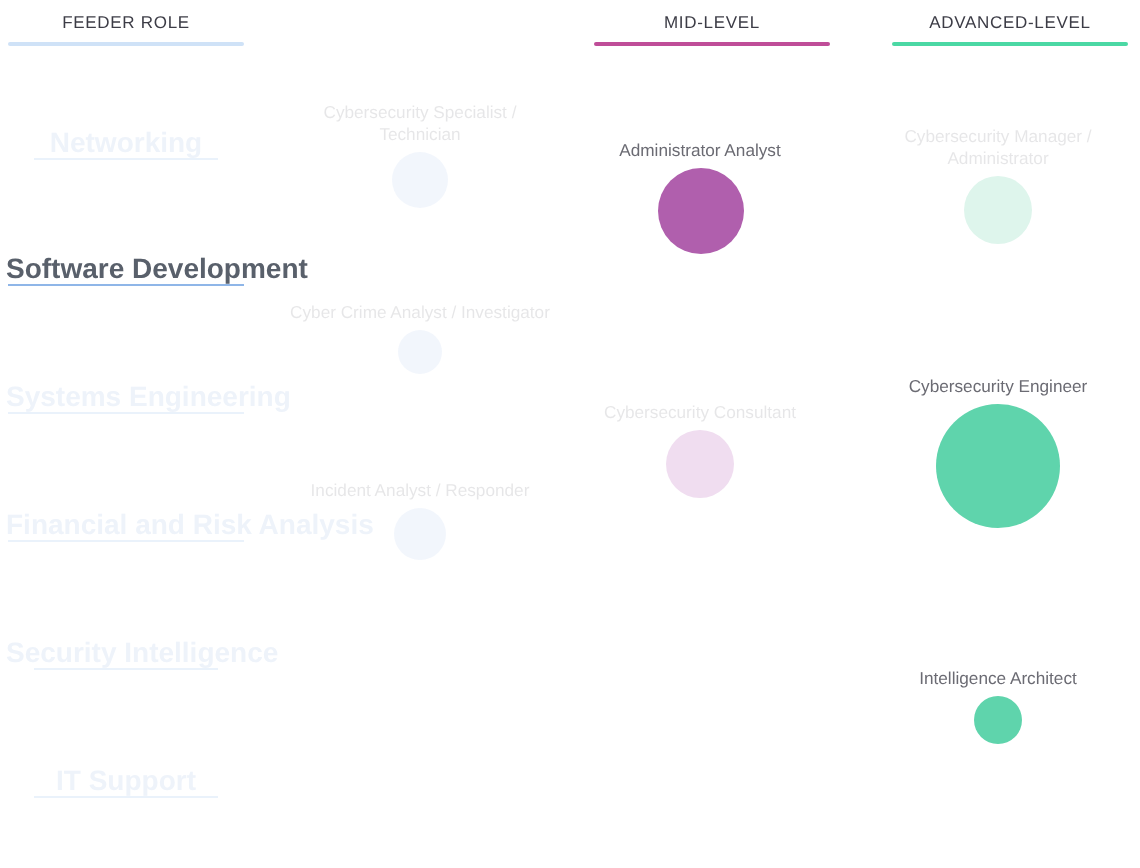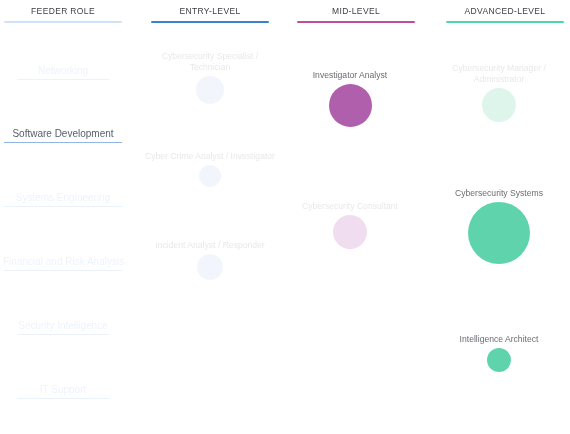--- a/index.html
+++ b/index.html
@@ -53,24 +53,25 @@
 
   
   .feeder-item {
     position: absolute;
     left: 3px;
     width: 120px;
     text-align: center;
   }
   .feeder-item .feeder-label {
     display: block;
-    font-size: 10px;
+    font-size: 14px;
     line-height: 12px;
     white-space: nowrap;
     color: #eef3fa;
+    font-weight: bold;
   }
   .feeder-item .feeder-rule {
     display: block;
     margin: 2px auto 0 auto;
     height: 1px;
     width: 92px;
     background: #eaf2fb;
   }
   .feeder-item.active .feeder-label {
     color: #59606b;
@@ -102,24 +103,20 @@
   .node.faded .bubble { opacity: 0.28; }
 </style>
 </head>
 <body>
 
 <div id="board">
 
   <div class="col-head c0">
     <span class="head-label">FEEDER ROLE</span>
     <span class="head-rule" style="background:#cfe2f7"></span>
-  </div>
-  <div class="col-head c1">
-    <span class="head-label">ENTRY-LEVEL</span>
-    <span class="head-rule" style="background:#3b7fd4"></span>
   </div>
   <div class="col-head c2">
     <span class="head-label">MID-LEVEL</span>
     <span class="head-rule" style="background:#bf4d98"></span>
   </div>
   <div class="col-head c3">
     <span class="head-label">ADVANCED-LEVEL</span>
     <span class="head-rule" style="background:#4bd8a4"></span>
   </div>
 
@@ -155,34 +152,34 @@
   <div class="node faded" style="left:144px; top:151px">
     <span class="node-label">Cyber Crime Analyst / Investigator</span>
     <span class="bubble" style="width:22px;height:22px;background:#cfe0f5"></span>
   </div>
   <div class="node faded" style="left:144px; top:240px">
     <span class="node-label">Incident Analyst / Responder</span>
     <span class="bubble" style="width:26px;height:26px;background:#cfe0f5"></span>
   </div>
 
   <div class="node" style="left:284px; top:70px">
-    <span class="node-label">Investigator Analyst</span>
+    <span class="node-label">Administrator Analyst</span>
     <span class="bubble" style="width:43px;height:43px;background:#b05fad"></span>
   </div>
   <div class="node faded" style="left:284px; top:201px">
     <span class="node-label">Cybersecurity Consultant</span>
     <span class="bubble" style="width:34px;height:34px;background:#f0ddf0;opacity:1"></span>
   </div>
 
   <div class="node faded" style="left:433px; top:63px">
     <span class="node-label">Cybersecurity Manager / Administrator</span>
     <span class="bubble" style="width:34px;height:34px;background:#def5ec;opacity:1"></span>
   </div>
   <div class="node" style="left:433px; top:188px">
-    <span class="node-label">Cybersecurity Systems</span>
+    <span class="node-label">Cybersecurity Engineer</span>
     <span class="bubble" style="width:62px;height:62px;background:#5fd4ac"></span>
   </div>
   <div class="node" style="left:433px; top:334px">
     <span class="node-label">Intelligence Architect</span>
     <span class="bubble" style="width:24px;height:24px;background:#5fd4ac"></span>
   </div>
 
 </div>
 
 </body></html>

